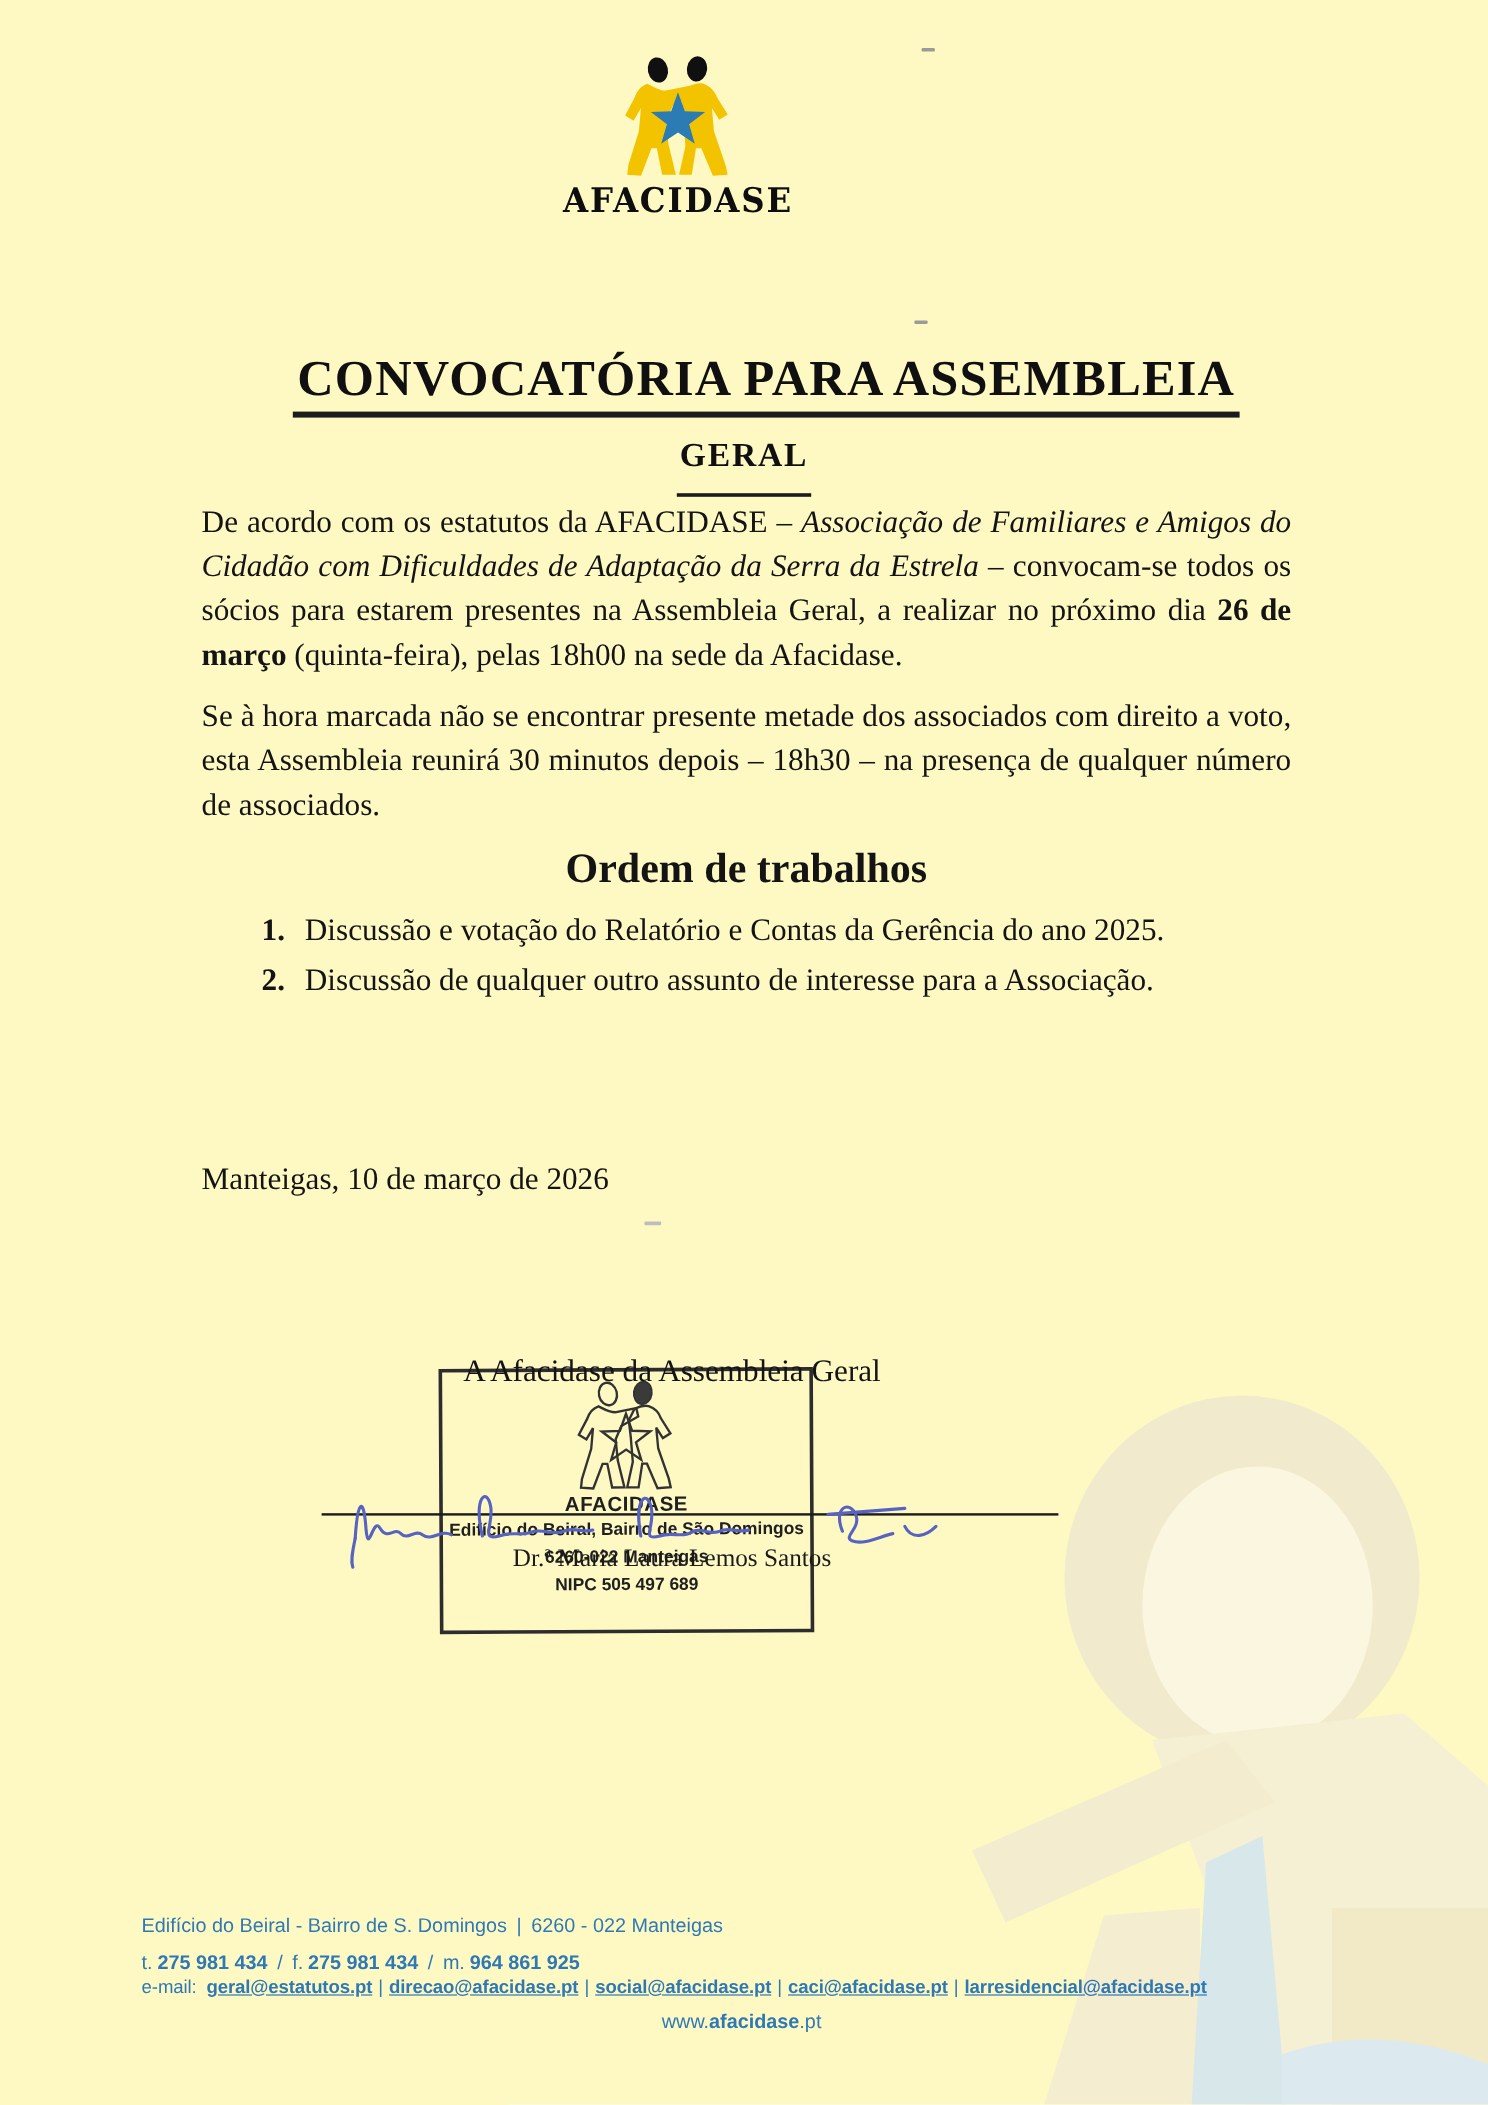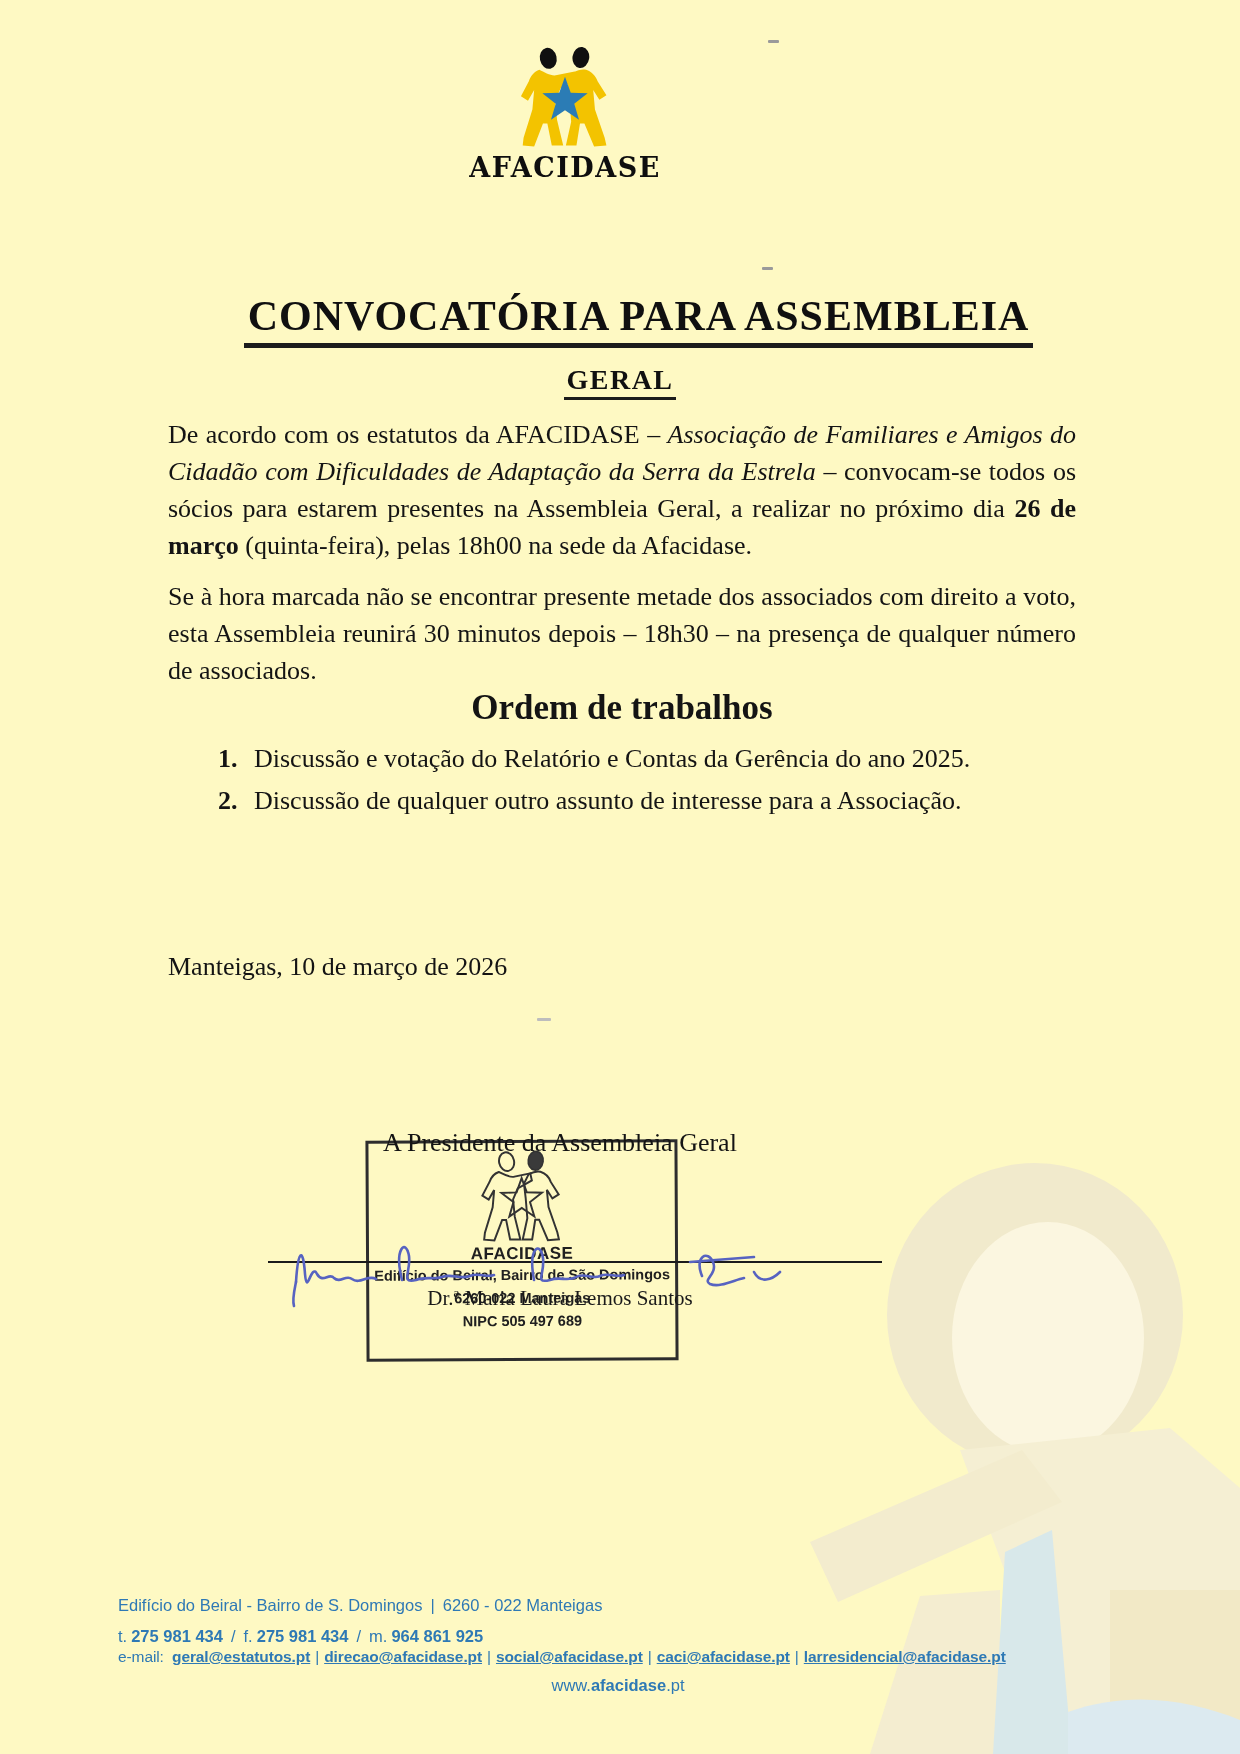--- a/index.html
+++ b/index.html
@@ -14,27 +14,27 @@
                    letter-spacing:1.5px; color:#0e0e0e; margin-top:2px; transform:scaleY(1.05); }
   .logo-subtitle { margin-top:16px; font-family:"Liberation Sans", sans-serif;
                    font-weight:bold; font-size:16.5px; line-height:20px; color:#2E79B5; }
 
   
   .title-wrap { position:absolute; top:292px; left:0; width:1240px; text-align:center; }
   .title-main { display:inline-block; font-size:42px; font-weight:bold; letter-spacing:1px;
                 color:#101010; padding:0 4px 3px 4px; border-bottom:5px solid #1c1c1c;margin-left:37px; }
   .title-sub  { display:block; margin-top:16px; }
   .title-sub span { display:inline-block; font-size:28px; font-weight:bold; letter-spacing:1.5px;
-                color:#101010; padding:0 2px 1px 2px; border-bottom:3px solid #1c1c1c; }
+                color:#101010; padding:0 2px 15px 2px; border-bottom:3px solid #1c1c1c; }
 
   
   .doc-body { position:absolute; top:416px; left:168px; width:908px;
               font-size:26px; line-height:37px; text-align:justify; color:#141414; }
   .doc-body p.para1 { margin-bottom:14px; }
-  .doc-body p.para2 { }
+  .doc-body p.para2 { margin-bottom:16px; }
   .agenda-heading { text-align:center; font-weight:bold; font-size:35px; margin:0 0 14px 0; }
   .agenda-list { padding-left:50px; }
   .agenda-item { line-height:38px; margin-bottom:4px; text-align:left; }
   .agenda-item .num { display:inline-block; width:36px; font-weight:bold; }
   .date-line { margin-top:128px; text-align:left; }
 
   
   .sig-role { position:absolute; top:1128px; left:180px; width:760px; text-align:center;
               font-size:26px; color:#141414; z-index:3; }
   .stamp { position:absolute; left:366px; top:1140px; width:312px; height:221px;
@@ -111,21 +111,21 @@
 
     <div class="agenda-heading">Ordem de trabalhos</div>
     <div class="agenda-list">
       <div class="agenda-item"><span class="num">1.</span><span>Discussão e votação do Relatório e Contas da Gerência do ano 2025.</span></div>
       <div class="agenda-item"><span class="num">2.</span><span>Discussão de qualquer outro assunto de interesse para a Associação.</span></div>
     </div>
 
     <div class="date-line">Manteigas, 10 de março de 2026</div>
   </div>
 
-  <div class="sig-role">A Presidente da Assembleia Geral</div>
+  <div class="sig-role">A Afacidase da Assembleia Geral</div>
 
   <div class="stamp">
     <svg class="stamp-logo" width="118" height="98" viewBox="0 0 150 118">
       <path fill="none" stroke="#333333" stroke-width="2.5" d="M46,27 C40,29 36,34 34,40 L25,57 L33,62 L40,50 L38,72 L28,104 L27,113 L40,114 L50,88 L55,88 L60,113 L73,113 L66,84 L64,62 L70,48 L88,38 L86,29 L66,33 C60,35 52,30 46,27 Z"></path>
       <path fill="none" stroke="#333333" stroke-width="2.5" d="M99,27 C105,29 110,34 112,40 L122,56 L114,61 L107,50 L109,72 L120,104 L122,113 L108,114 L97,88 L92,88 L88,113 L76,113 L82,86 L80,60 L78,42 L84,30 C90,27 95,26 99,27 Z"></path>
       <polygon fill="none" stroke="#333333" stroke-width="2.5" points="75,35 81.5,53.1 100.7,53.7 85.5,65.4 90.9,83.8 75,73 59.1,83.8 64.5,65.4 49.3,53.7 68.5,53.1"></polygon>
       <ellipse cx="56" cy="14" rx="9.5" ry="12" fill="none" stroke="#333333" stroke-width="2.5" transform="rotate(-12 56 14)"></ellipse>
       <ellipse cx="93" cy="13" rx="9.5" ry="12" fill="#3a3a3a" stroke="#333333" stroke-width="2" transform="rotate(8 93 13)"></ellipse>
     </svg>
     <div class="stamp-org">AFACIDASE</div>

